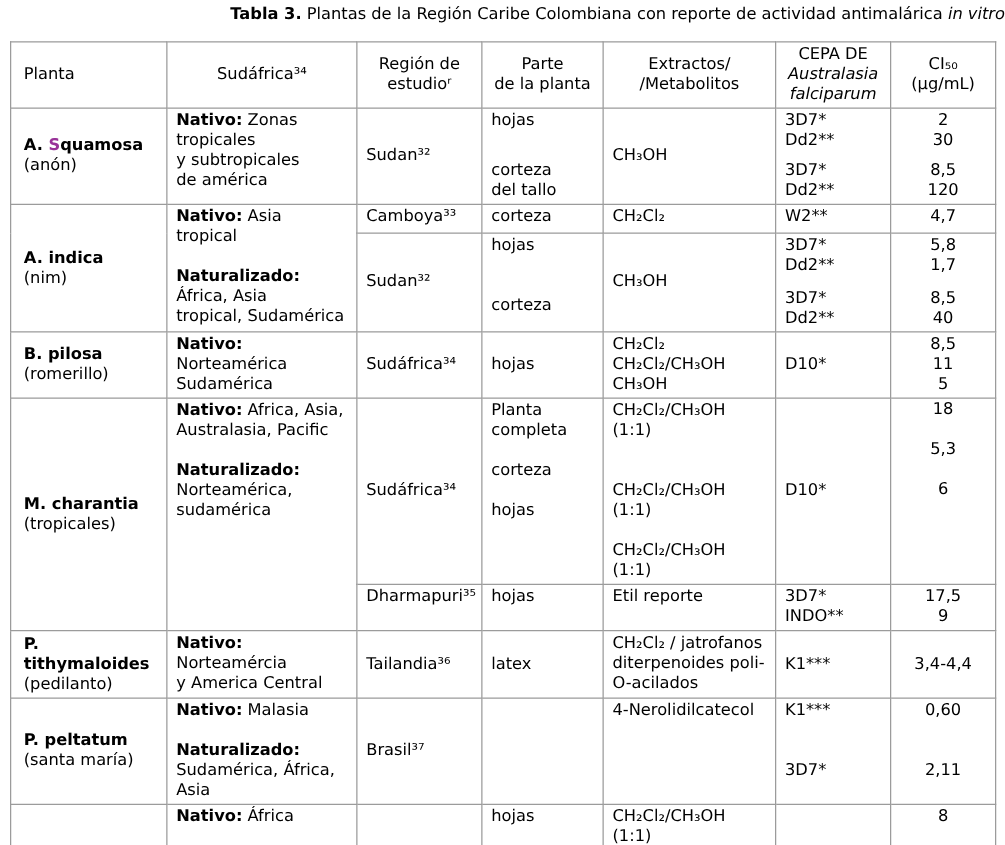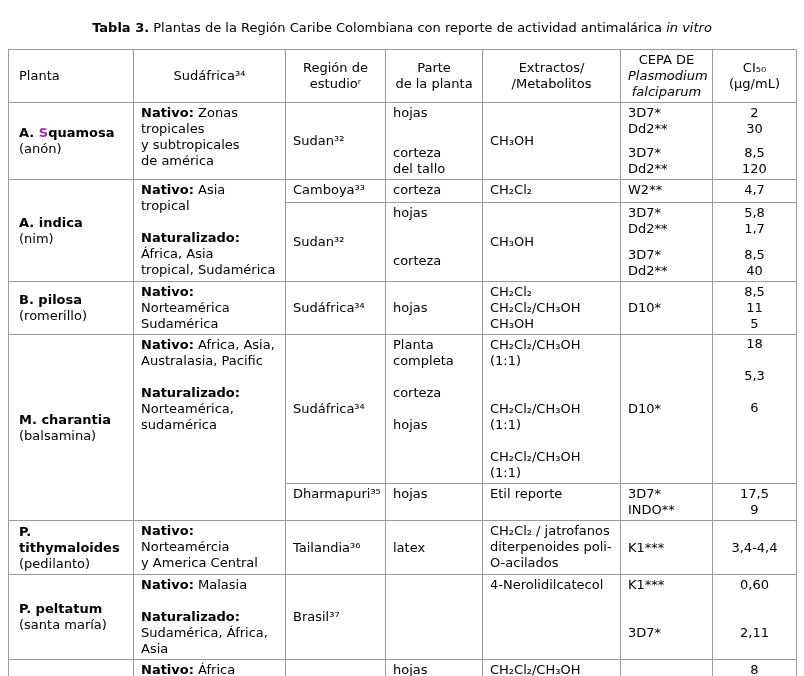--- a/index.html
+++ b/index.html
@@ -1,21 +1,21 @@
 <!DOCTYPE html>
 <html><head>
 <meta charset="utf-8">
 <style>
   html,body{margin:0;padding:0;}
   body{
     width:804px;height:676px;background:#ffffff;color:#000;
     font-family:"DejaVu Sans","Liberation Sans",sans-serif;
     font-size:13px;line-height:16px;position:relative;
   }
-  .title{ text-align:center; padding-top:20px; line-height:15px; }
+  .title{ text-align:right; padding-top:4px; line-height:15px; }
   .title b{ font-weight:bold; }
   .title i{ font-style:italic; }
 
   table{
     border-collapse:collapse; table-layout:fixed;
     width:788px; margin:14px 0 0 8px;
   }
   td,th{
     border:1px solid #9b9b9b;
     padding:2px 7px;
@@ -63,21 +63,21 @@
   <thead>
     <tr class="h-hdr">
       <th class="vm plant"><span class="pre">Planta</span></th>
       <th class="vm ctr"><span class="pre">Sudáfrica³⁴</span></th>
       <th class="vm ctr"><span class="pre">Región de
 estudioʳ</span></th>
       <th class="vm ctr"><span class="pre">Parte
 de la planta</span></th>
       <th class="vm ctr"><span class="pre">Extractos/
 /Metabolitos</span></th>
-      <th class="vm ctr"><span class="pre">CEPA DE</span><br><i class="pre">Plasmodium
+      <th class="vm ctr"><span class="pre">CEPA DE</span><br><i class="pre">Australasia
 falciparum</i></th>
       <th class="vm ctr"><span class="pre">CI₅₀
 (µg/mL)</span></th>
     </tr>
   </thead>
   <tbody>
 
     <tr class="h-r1">
       <td class="vm plant">
         <div class="sci"><span>A. </span><span class="accent">S</span><span>quamosa</span></div>
@@ -161,21 +161,21 @@
 CH₃OH</span></td>
       <td class="vm"><span class="pre">D10*</span></td>
       <td class="ctr"><span class="pre">8,5
 11
 5</span></td>
     </tr>
 
     <tr class="h-r4a">
       <td class="vm plant" rowspan="2">
         <div class="sci"><span>M. charantia</span></div>
-        <div>(balsamina)</div>
+        <div>(tropicales)</div>
       </td>
       <td rowspan="2"><b>Nativo:</b><span class="pre"> Africa, Asia,
 Australasia, Pacific
 
 </span><b>Naturalizado:</b><span class="pre">
 Norteamérica,
 sudamérica</span></td>
       <td class="vm"><span class="pre">Sudáfrica³⁴</span></td>
       <td><span class="pre">Planta
 completa

